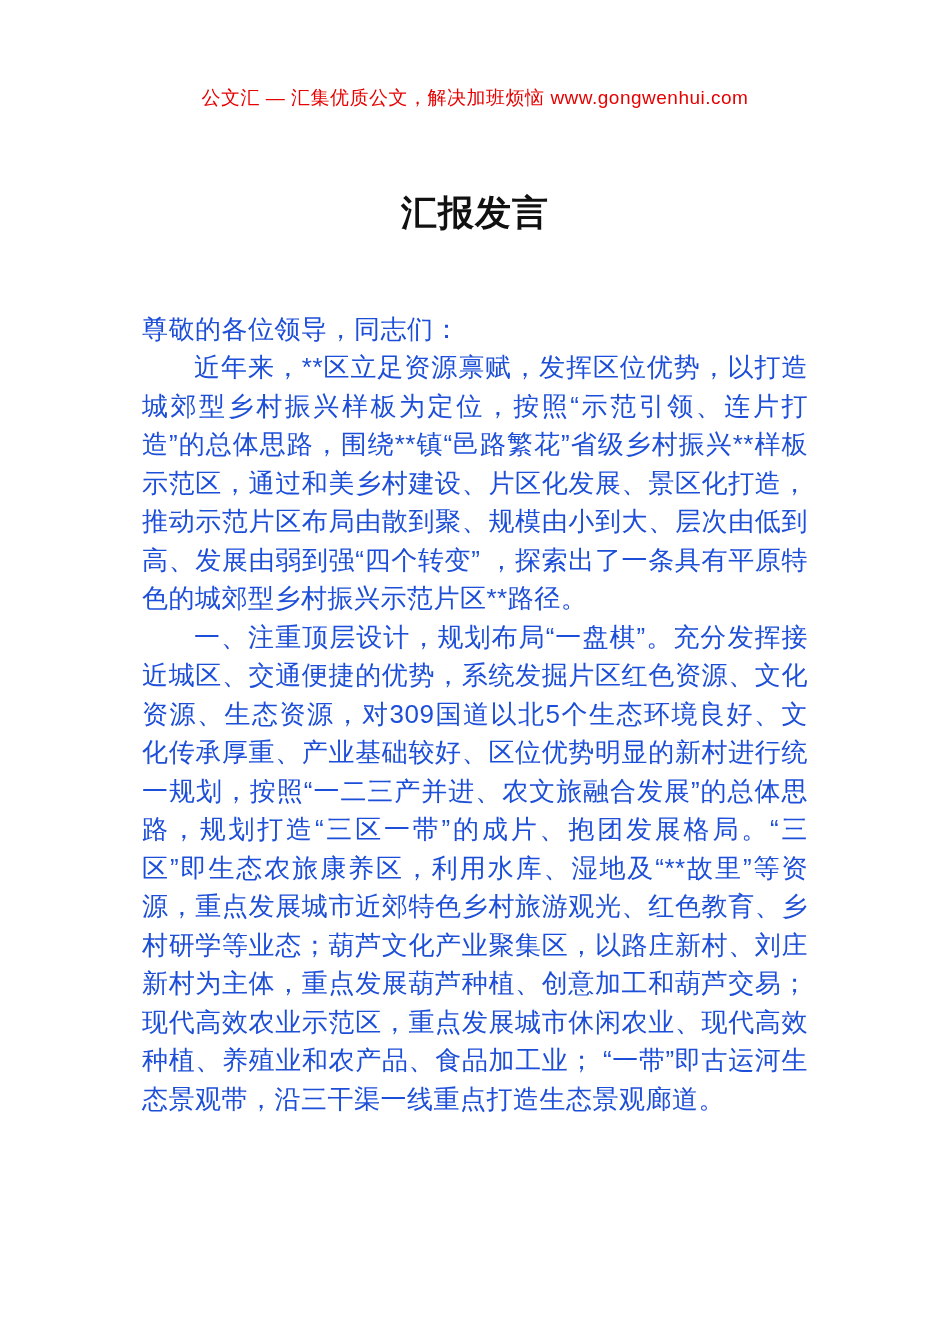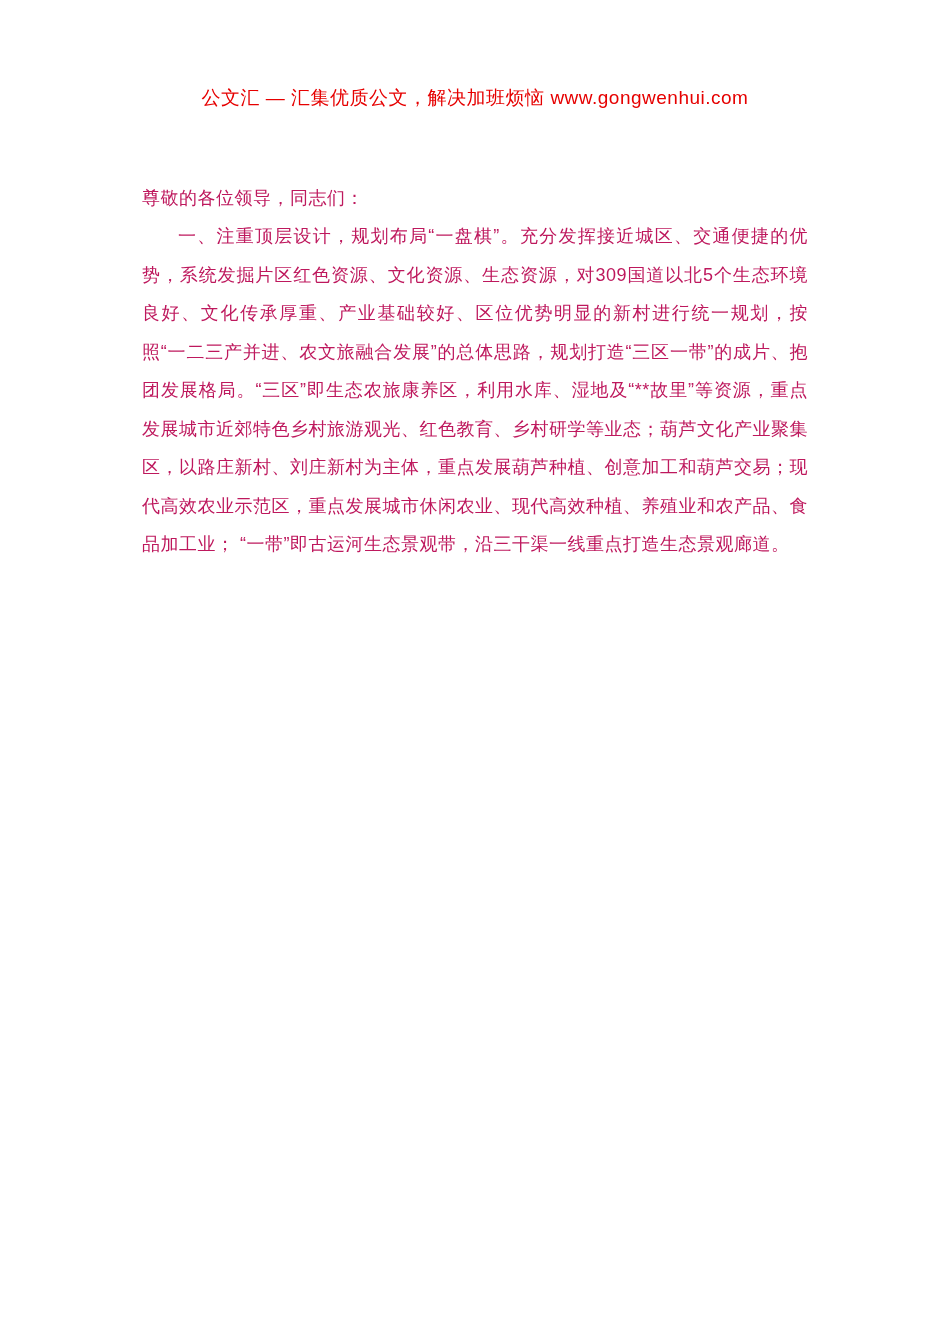--- a/index.html
+++ b/index.html
@@ -31,24 +31,24 @@
     color: #111111;
     font-weight: 700;
     font-size: 36px;
     line-height: 67px;
   }
   .doc-title .title-line {
     display: block;
     letter-spacing: 1px;
   }
   .doc-body {
-    margin-top: 20px;
-    font-size: 18px;
+    margin-top: 64px;
+    font-size: 26px;
     line-height: 38.5px;
-    color: #be185d;
+    color: #1d4ed8;
     text-align: justify;
     text-justify: inter-ideograph;
     letter-spacing: 0.5px;
   }
   .doc-body p {
     margin: 0;
     text-indent: 2em;
     word-break: break-all;
   }
   .doc-body p.greeting {
@@ -56,20 +56,22 @@
   }
 </style>
 </head>
 <body>
 
 <div class="page">
 
   <div class="site-header">公文汇 — 汇集优质公文，解决加班烦恼 www.gongwenhui.com</div>
 
   <h1 class="doc-title">
+    <span class="title-line">汇报发言</span>
   </h1>
 
   <div class="doc-body">
     <p class="greeting">尊敬的各位领导，同志们：</p>
+    <p>近年来，**区立足资源禀赋，发挥区位优势，以打造城郊型乡村振兴样板为定位，按照“示范引领、连片打造”的总体思路，围绕**镇“邑路繁花”省级乡村振兴**样板示范区，通过和美乡村建设、片区化发展、景区化打造，推动示范片区布局由散到聚、规模由小到大、层次由低到高、发展由弱到强“四个转变” ，探索出了一条具有平原特色的城郊型乡村振兴示范片区**路径。</p>
     <p>一、注重顶层设计，规划布局“一盘棋”。充分发挥接近城区、交通便捷的优势，系统发掘片区红色资源、文化资源、生态资源，对309国道以北5个生态环境良好、文化传承厚重、产业基础较好、区位优势明显的新村进行统一规划，按照“一二三产并进、农文旅融合发展”的总体思路，规划打造“三区一带”的成片、抱团发展格局。“三区”即生态农旅康养区，利用水库、湿地及“**故里”等资源，重点发展城市近郊特色乡村旅游观光、红色教育、乡村研学等业态；葫芦文化产业聚集区，以路庄新村、刘庄新村为主体，重点发展葫芦种植、创意加工和葫芦交易；现代高效农业示范区，重点发展城市休闲农业、现代高效种植、养殖业和农产品、食品加工业； “一带”即古运河生态景观带，沿三干渠一线重点打造生态景观廊道。</p>
   </div>
 
 </div>
 
 </body></html>

